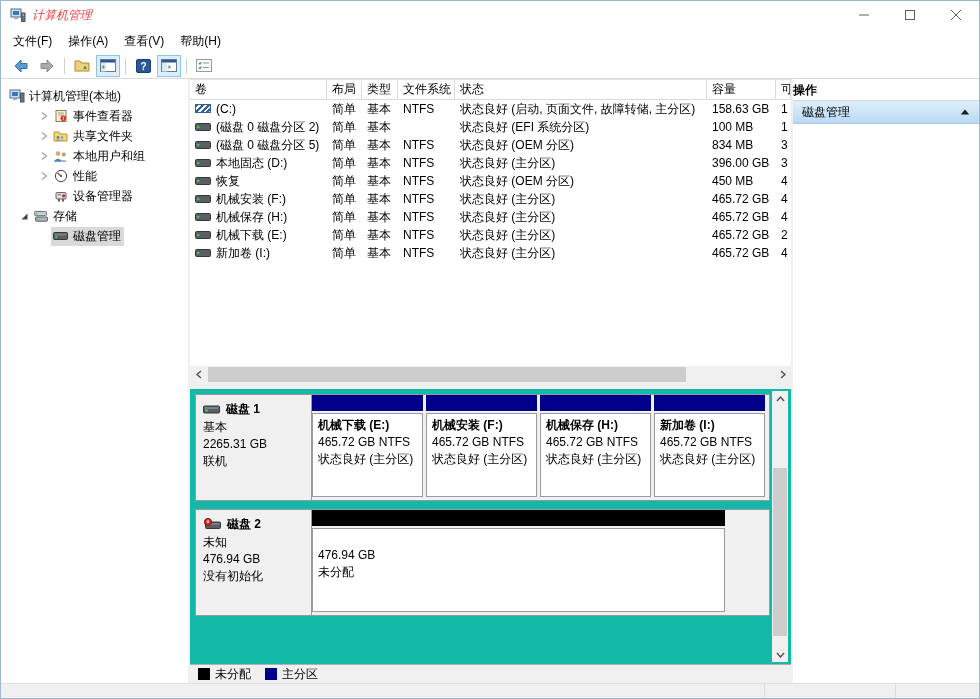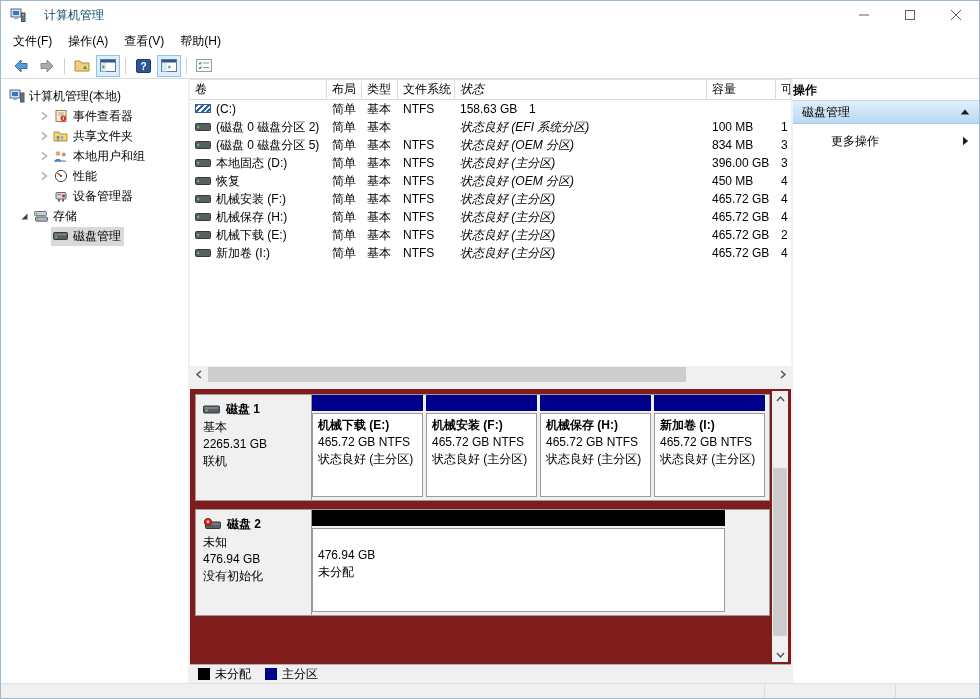--- a/index.html
+++ b/index.html
@@ -2,21 +2,21 @@
 <html><head>
 <meta charset="utf-8">
 <style>
   * { margin:0; padding:0; box-sizing:border-box; }
   html,body { width:980px; height:699px; overflow:hidden; background:#fff;
     font-family:"Liberation Sans","DejaVu Sans",sans-serif; font-size:12px; color:#000; }
   .window { width:980px; height:699px; display:flex; flex-direction:column; border:1px solid #9db8cf; background:#fff; }
 
   
   .titlebar { height:28px; display:flex; align-items:center; padding-left:9px; background:#fff; flex:none; }
-  .title-text { margin-left:18px; color:#0c4a6e; }
+  .title-text { margin-left:6px; color:#ef4444;font-style:italic; }
   .win-controls { margin-left:auto; display:flex; height:100%; }
   .win-btn { width:46px; height:100%; display:flex; align-items:center; justify-content:center; }
 
   
   .menubar { height:24px; display:flex; align-items:center; background:#fff; padding-left:4px; flex:none; }
   .menu-item { padding:3px 8px; }
 
   
   .toolbar { height:26px; display:flex; align-items:center; background:#fff; border-bottom:1px solid #dadada; padding-left:7px; flex:none; }
   .tb-btn { width:24px; height:22px; display:flex; align-items:center; justify-content:center; border:1px solid transparent; margin:0 1px; }
@@ -35,35 +35,35 @@
   .tlabel { white-space:nowrap; }
 
   .main { width:601px; display:flex; flex-direction:column; flex:none; }
 
   
   .listview { height:304px; background:#fff; display:flex; flex-direction:column; border-top:1px solid #e2e2e2; }
   .lv-header { display:flex; height:20px; border-bottom:1px solid #d9d9d9; align-items:stretch; flex:none; }
   .hcell { padding-left:5px; border-right:1px solid #dcdcdc; line-height:19px; white-space:nowrap; overflow:hidden; }
   .lv-row { display:flex; height:18px; align-items:center; flex:none; }
   .cell { padding-left:5px; white-space:nowrap; overflow:hidden; height:18px; line-height:18px; }
-  .c1{width:137px;} .c2{width:35px;} .c3{width:36px;} .c4{width:57px;} .c5{width:252px;font-style:italic;} .c6{width:69px;} .c7{flex:1;min-width:0;}
+  .c1{width:137px;} .c2{width:35px;} .c3{width:36px;} .c4{width:57px;} .c5{width:252px;} .c6{width:69px;} .c7{flex:1;min-width:0;}
   .vname { display:flex; align-items:center; }
   .vicon { width:16px; height:10px; margin-right:5px; flex:none; display:flex; }
   .vol-hatched { width:16px; height:9px; border:1px solid #2f5f9f;
      background:repeating-linear-gradient(135deg,#2f5f9f 0 2px,#ffffff 2px 4px); }
   .lv-fill { flex:1; }
   .hscroll { height:17px; background:#f0f0f0; display:flex; align-items:center; flex:none; }
   .scr-arrow { width:17px; height:17px; display:flex; align-items:center; justify-content:center; flex:none; }
   .h-thumb { width:478px; height:15px; background:#cdcdcd; margin-left:1px; }
   .h-fill { flex:1; }
 
   .splitter { height:6px; background:#f0f0f0; flex:none; }
 
   
-  .diskview { flex:1; background:#7f1d1d; position:relative; overflow:hidden; }
+  .diskview { flex:1; background:#14b8a6; position:relative; overflow:hidden; }
   .disk-rows { padding:5px 0 0 5px; }
   .disk-row { width:575px; display:flex; border:1px solid #9a9a9a; height:107px; background:#f0f0f0; }
   .disk-row.second { margin-top:8px; }
   .disk-info { width:116px; border-right:1px solid #9a9a9a; padding:6px 7px; line-height:17px; flex:none; }
   .disk-title { display:flex; align-items:center; font-weight:bold; margin-bottom:1px; }
   .disk-title .dicon { margin-right:6px; display:flex; }
   .part-area { flex:1; display:flex; gap:3px; padding:0; }
   .part { display:flex; flex-direction:column; width:111px; flex:none; }
   .band { height:16px; background:#00008b; flex:none; }
   .band.black { background:#000; }
@@ -360,20 +360,21 @@
         <div class="lv-row">
           <div class="cell c1 vname">
               <span class="vicon">
                 <span class="vol-hatched"></span>
               </span>
               <span>(C:)</span>
             </div>
           <div class="cell c2">简单</div>
           <div class="cell c3">基本</div>
           <div class="cell c4">NTFS</div>
+          <div class="cell c5">状态良好 (启动, 页面文件, 故障转储, 主分区)</div>
           <div class="cell c6">158.63 GB</div>
           <div class="cell c7">1</div>
         </div>
 
         <div class="lv-row">
           <div class="cell c1 vname">
               <span class="vicon">
                 <svg width="16" height="10" viewBox="0 0 16 10">
                   <rect x="0.5" y="1.5" width="15" height="7" rx="1" fill="#5a5f64" stroke="#33383c"></rect>
                   <circle cx="3.2" cy="5" r="1.2" fill="#49d24f"></circle>
@@ -650,28 +651,20 @@
     <div class="actions">
       <div class="actions-header">操作</div>
       <div class="actions-group">
         <span class="glabel">磁盘管理</span>
         <span>
           <svg width="10" height="8">
               <path d="M5 1.5 L9.2 6.5 L0.8 6.5 Z" fill="#1b1b1b"></path>
             </svg>
         </span>
       </div>
-      <div class="actions-item">
-        <span class="ilabel">更多操作</span>
-        <span>
-          <svg width="7" height="10">
-              <path d="M1 0.8 L6.2 5 L1 9.2 Z" fill="#1b1b1b"></path>
-            </svg>
-        </span>
-      </div>
     </div>
   </div>
 
   <div class="statusbar">
     <div class="sb-seg1"></div>
     <div class="sb-seg2"></div>
     <div class="sb-seg3"></div>
   </div>
 
 </div>

